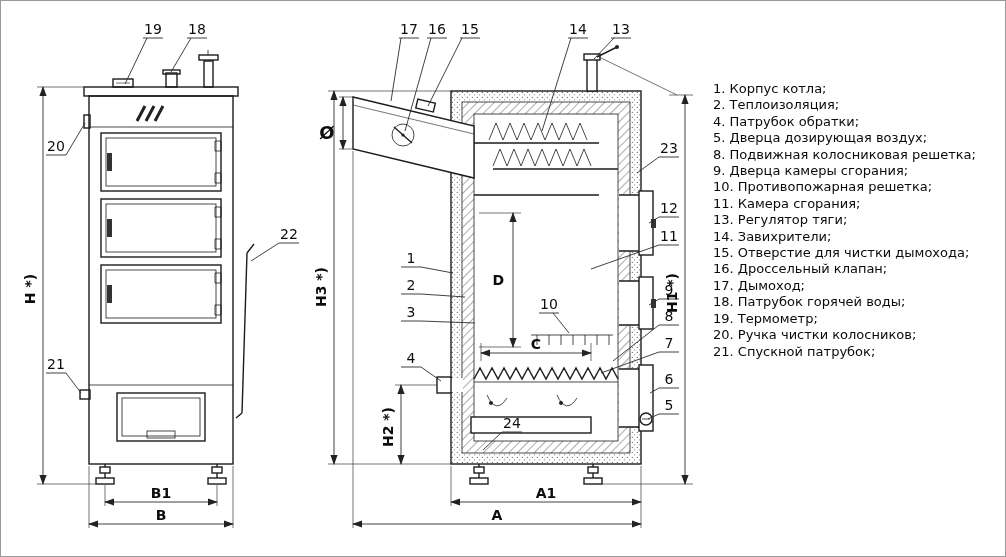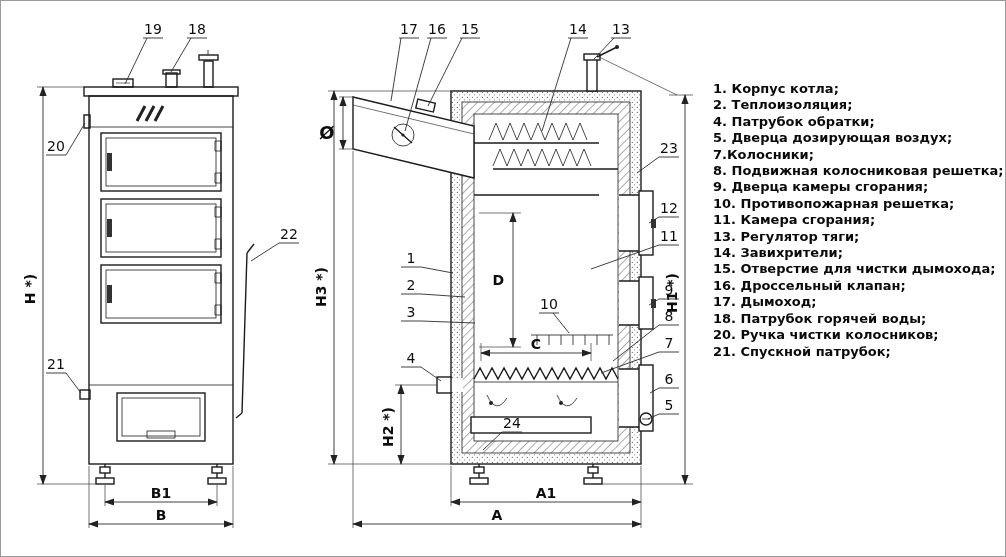--- a/index.html
+++ b/index.html
@@ -12,21 +12,21 @@
   svg text{font-family:"DejaVu Sans",sans-serif;font-size:14px;fill:#0d0d0d;}
   .s1{stroke:#1c1c1c;stroke-width:1.4;fill:none;}
   .s0{stroke:#1c1c1c;stroke-width:0.8;fill:none;}
   .thin{stroke:#3a3a3a;stroke-width:0.7;fill:none;}
   .dim{stroke:#2b2b2b;stroke-width:0.9;fill:none;}
   .wfill{fill:#ffffff;}
   .dimlab{font-weight:bold;}
   .biglab{font-size:18px;}
   .legend{
     position:absolute;left:712px;top:80px;width:292px;
-    font-size:13px;font-weight:bold;color:#0a0a0a;line-height:16.4px;
+    font-size:13px;font-weight:normal;color:#0a0a0a;line-height:16.4px;
   }
   .legend-item{white-space:nowrap;}
 </style>
 </head>
 <body>
 
 <div class="canvas">
 
 <svg width="1006" height="557" viewBox="0 0 1006 557">
   <defs>
@@ -343,28 +343,28 @@
       <text class="dimlab" x="496" y="519" text-anchor="middle">A</text>
     </g>
   </g>
 </svg>
 
 <div class="legend">
   <div class="legend-item">1. Корпус котла;</div>
   <div class="legend-item">2. Теплоизоляция;</div>
   <div class="legend-item">4. Патрубок обратки;</div>
   <div class="legend-item">5. Дверца дозирующая воздух;</div>
-  <div class="legend-item">7.Колосники;</div>
   <div class="legend-item">8. Подвижная колосниковая решетка;</div>
   <div class="legend-item">9. Дверца камеры сгорания;</div>
   <div class="legend-item">10. Противопожарная решетка;</div>
   <div class="legend-item">11. Камера сгорания;</div>
   <div class="legend-item">13. Регулятор тяги;</div>
   <div class="legend-item">14. Завихрители;</div>
   <div class="legend-item">15. Отверстие для чистки дымохода;</div>
   <div class="legend-item">16. Дроссельный клапан;</div>
   <div class="legend-item">17. Дымоход;</div>
   <div class="legend-item">18. Патрубок горячей воды;</div>
+  <div class="legend-item">19. Термометр;</div>
   <div class="legend-item">20. Ручка чистки колосников;</div>
   <div class="legend-item">21. Спускной патрубок;</div>
 </div>
 
 </div>
 
 </body></html>

